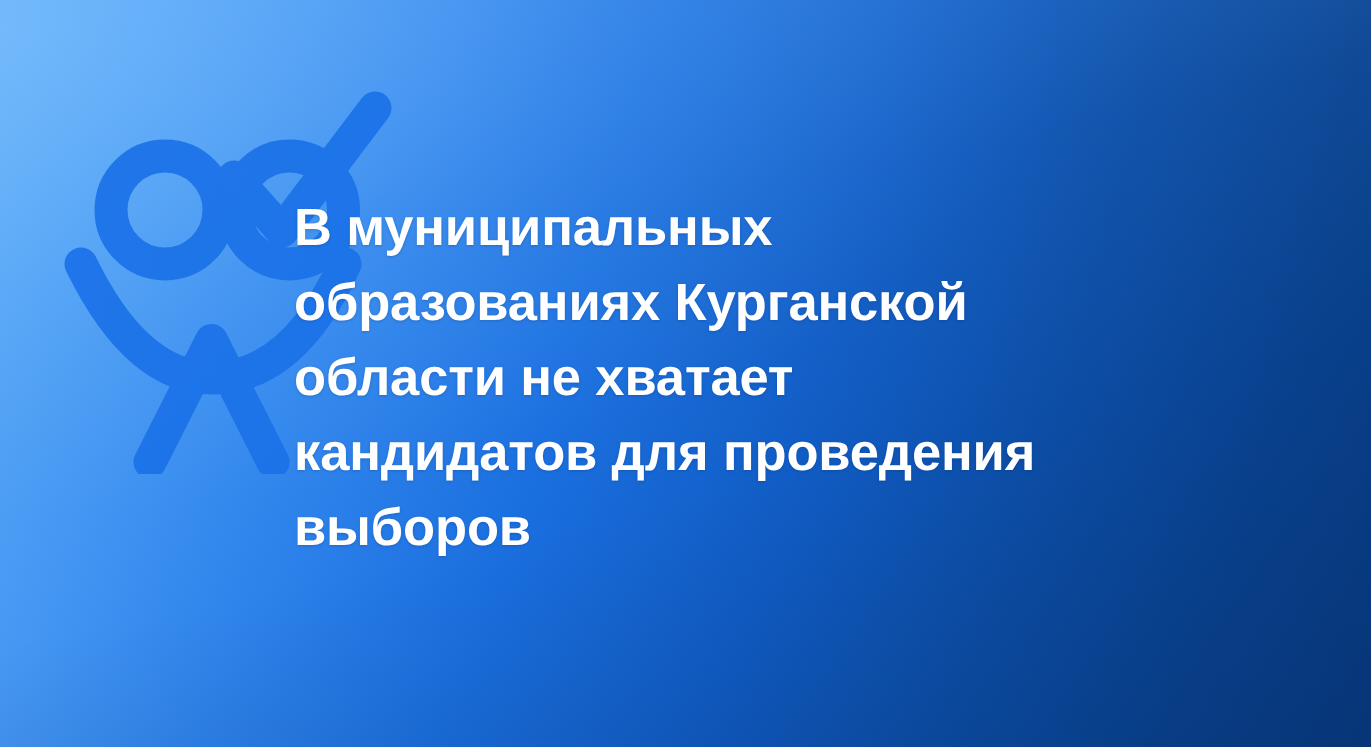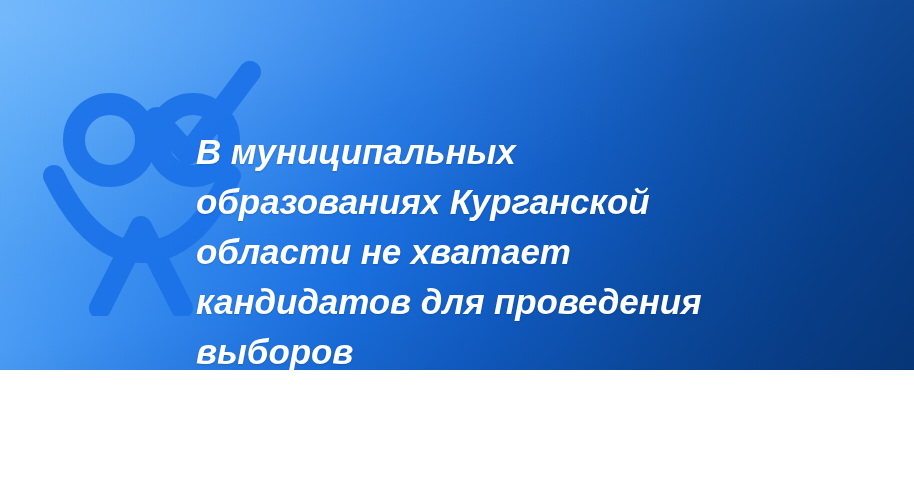--- a/index.html
+++ b/index.html
@@ -5,24 +5,23 @@
 <style>
   html, body {
     margin: 0;
     padding: 0;
     background: #ffffff;
   }
 
   #banner {
     position: relative;
     width: 914px;
-    height: 370px;
+    height: 498px;
     overflow: hidden;
     font-family: "Liberation Sans", "DejaVu Sans", sans-serif;
-    font-style: italic;
     -webkit-font-smoothing: antialiased;
   }
 
   
   .bg-base {
     position: absolute;
     inset: 0;
     background: linear-gradient(106deg,
         #5cabf7 0%,
         #4b9df4 9%,

